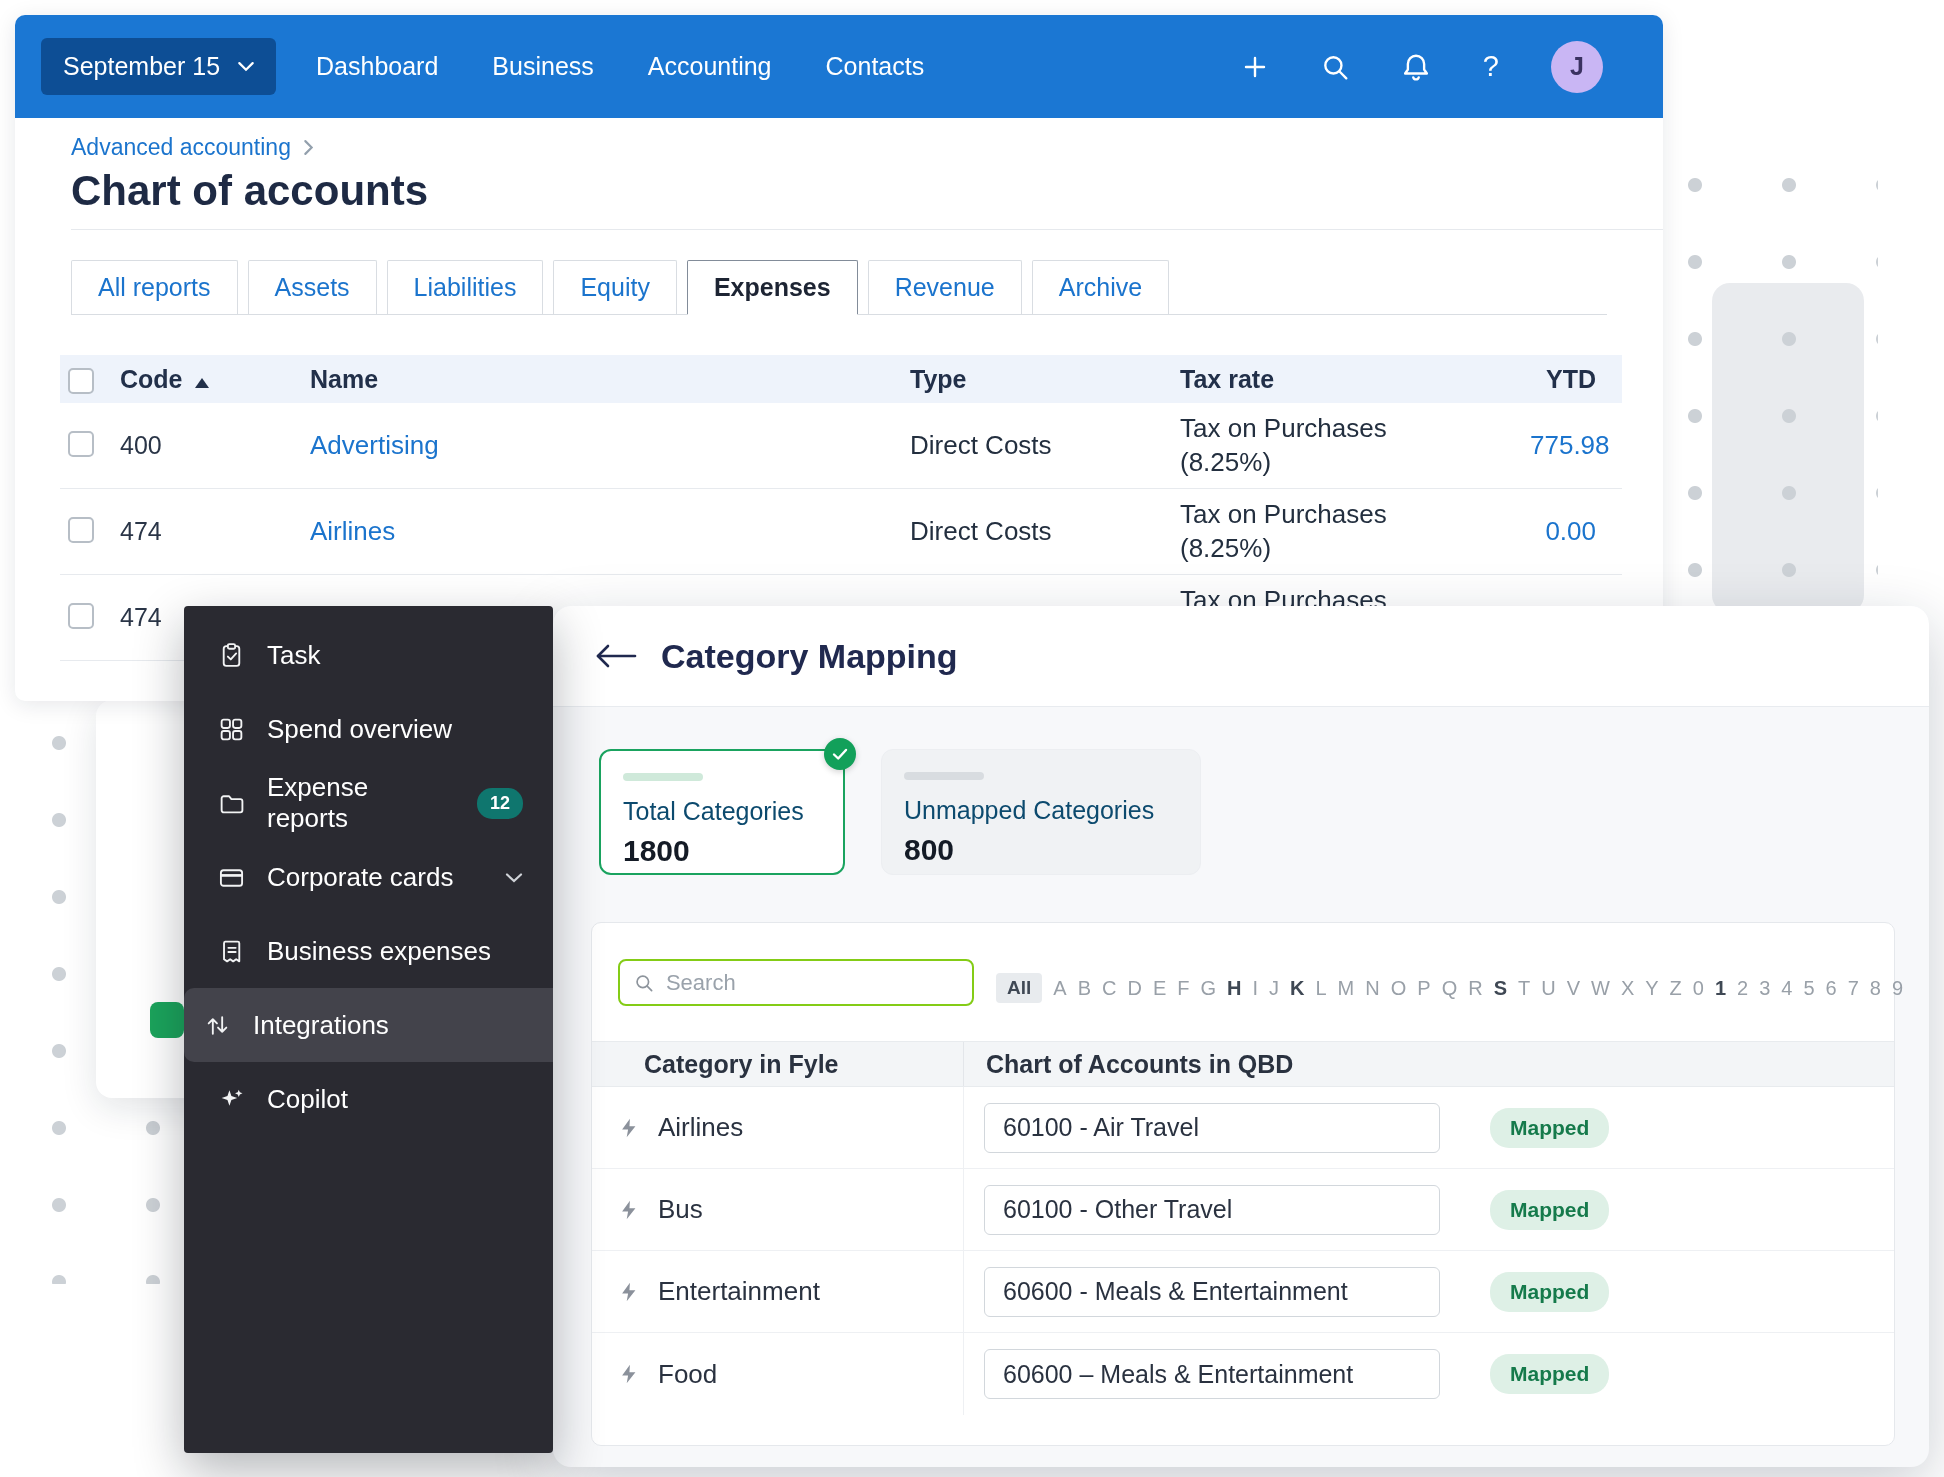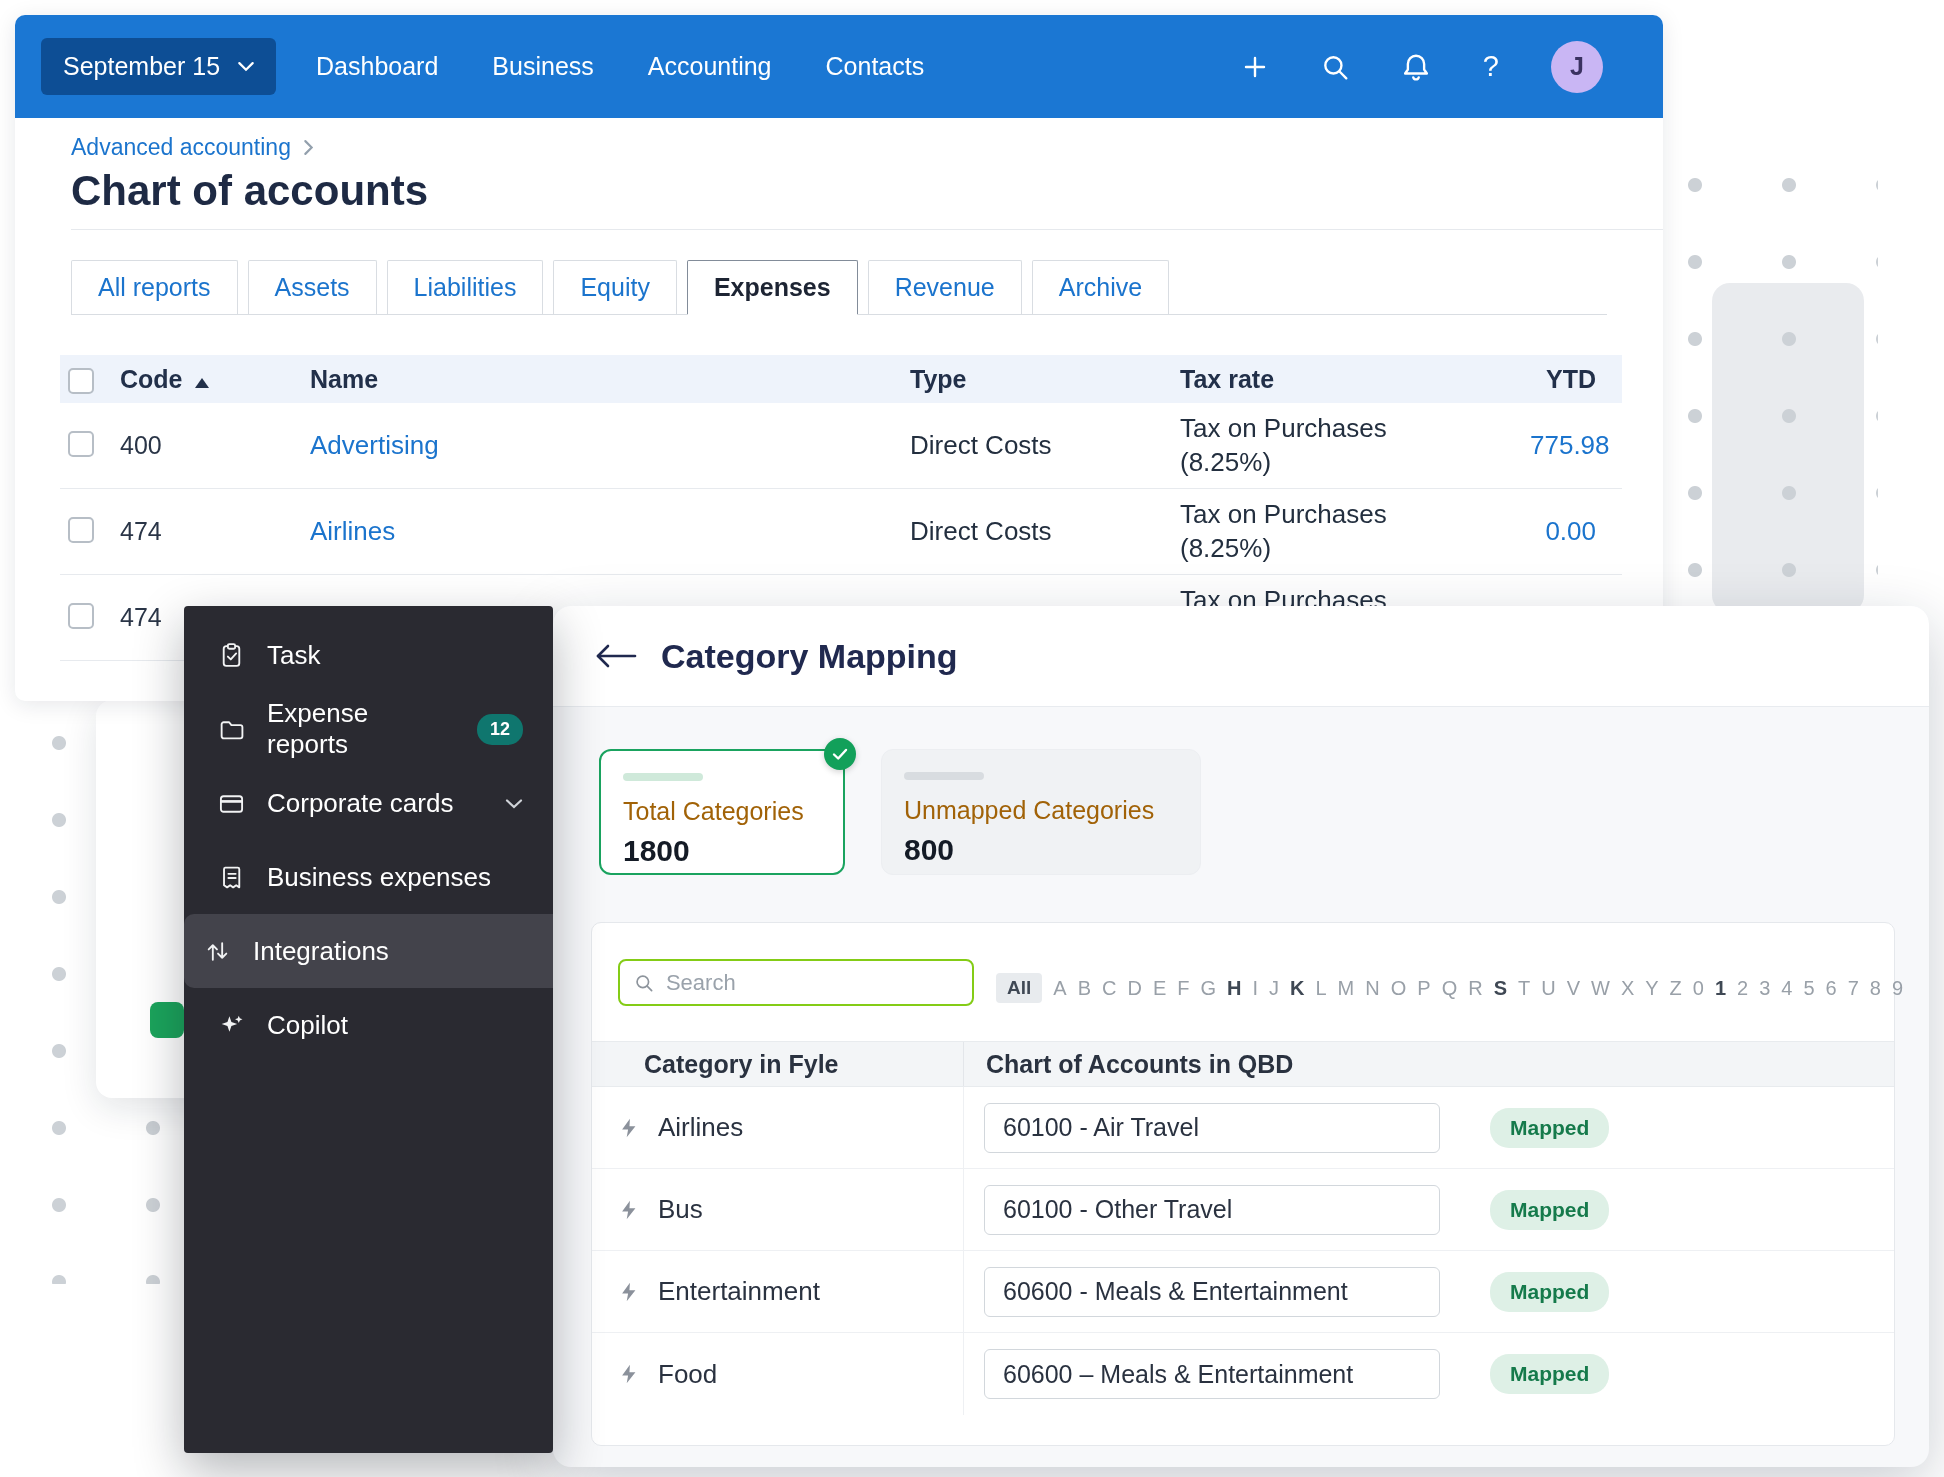--- a/index.html
+++ b/index.html
@@ -69,21 +69,21 @@
   .back-btn { display:flex; align-items:center; cursor:pointer; }
   .panel-title { font-size:34px; font-weight:700; color:#20294f; }
 
   .cards { display:flex; gap:36px; padding:42px 0 0 46px; }
   .sum-card { border-radius:12px; padding:20px 22px; position:relative; height:126px; cursor:pointer; }
   .sum-card.selected { width:246px; background:#fff; border:2px solid #1aa35f; }
   .sum-card.default  { width:320px; background:#f0f2f4; border:1px solid #eceef1; }
   .mini-bar { width:80px; height:8px; border-radius:4px; margin:2px 0 16px; }
   .mini-bar.green { background:#cfe9da; }
   .mini-bar.gray  { background:#d8dce0; }
-  .sum-label { font-size:25px; color:#a16207; }
+  .sum-label { font-size:25px; color:#0c4a6e; }
   .sum-value { font-size:30px; font-weight:700; color:#141b26; margin-top:8px; }
   .check-badge { position:absolute; top:-13px; right:-13px; width:32px; height:32px; background:#12a05a; border-radius:50%; display:flex; align-items:center; justify-content:center; box-shadow:0 2px 6px rgba(0,0,0,.18); }
 
   .content-box { position:absolute; left:38px; top:316px; width:1304px; height:524px; background:#fff; border:1px solid #e5e8ec; border-radius:10px; }
   .controls { position:relative; height:118px; }
   .search-box { position:absolute; left:26px; top:36px; width:356px; height:47px; border:2px solid #84cc16; border-radius:8px; display:flex; align-items:center; padding:0 14px; gap:10px; background:#fff; }
   .search-box input { border:none; outline:none; font-size:22px; color:#2a3240; width:100%; font-family:inherit; background:transparent; }
   .search-box input::placeholder { color:#9aa2ab; }
   .filter { position:absolute; left:404px; top:50px; right:22px; display:flex; gap:11px; align-items:center; font-size:20px; color:#99a0a8; }
   .f-all { background:#e8ebee; color:#3f4854; font-weight:700; font-size:19px; padding:4px 11px; border-radius:4px; cursor:pointer; }
@@ -215,20 +215,29 @@
 
   <div class="side-item">
     <svg class="side-icon" viewBox="0 0 26 26" fill="none" stroke="#f2f3f4" stroke-width="1.8">
         <rect x="5.5" y="4" width="15" height="19" rx="2.5"></rect>
         <rect x="9.5" y="2" width="7" height="4.5" rx="1.5" fill="#2a2a31"></rect>
         <path d="M9.5 14l2.8 2.8 5.2-5.8" stroke-linecap="round" stroke-linejoin="round"></path>
       </svg>
     <span>Task</span>
   </div>
 
+  <div class="side-item">
+    <svg class="side-icon" viewBox="0 0 26 26" fill="none" stroke="#f2f3f4" stroke-width="1.8">
+        <rect x="3.5" y="3.5" width="8" height="8" rx="2"></rect>
+        <rect x="14.5" y="3.5" width="8" height="8" rx="2"></rect>
+        <rect x="3.5" y="14.5" width="8" height="8" rx="2"></rect>
+        <rect x="14.5" y="14.5" width="8" height="8" rx="2"></rect>
+      </svg>
+    <span>Spend overview</span>
+  </div>
 
   <div class="side-item">
     <svg class="side-icon" viewBox="0 0 26 26" fill="none" stroke="#f2f3f4" stroke-width="1.8">
         <path d="M3.5 8a2 2 0 0 1 2-2h5.2l2.2 2.8h8.6a2 2 0 0 1 2 2v8.7a2 2 0 0 1-2 2h-16a2 2 0 0 1-2-2z" stroke-linejoin="round"></path>
       </svg>
     <span>Expense reports</span>
     <span class="side-badge">12</span>
   </div>
 
   <div class="side-item">

